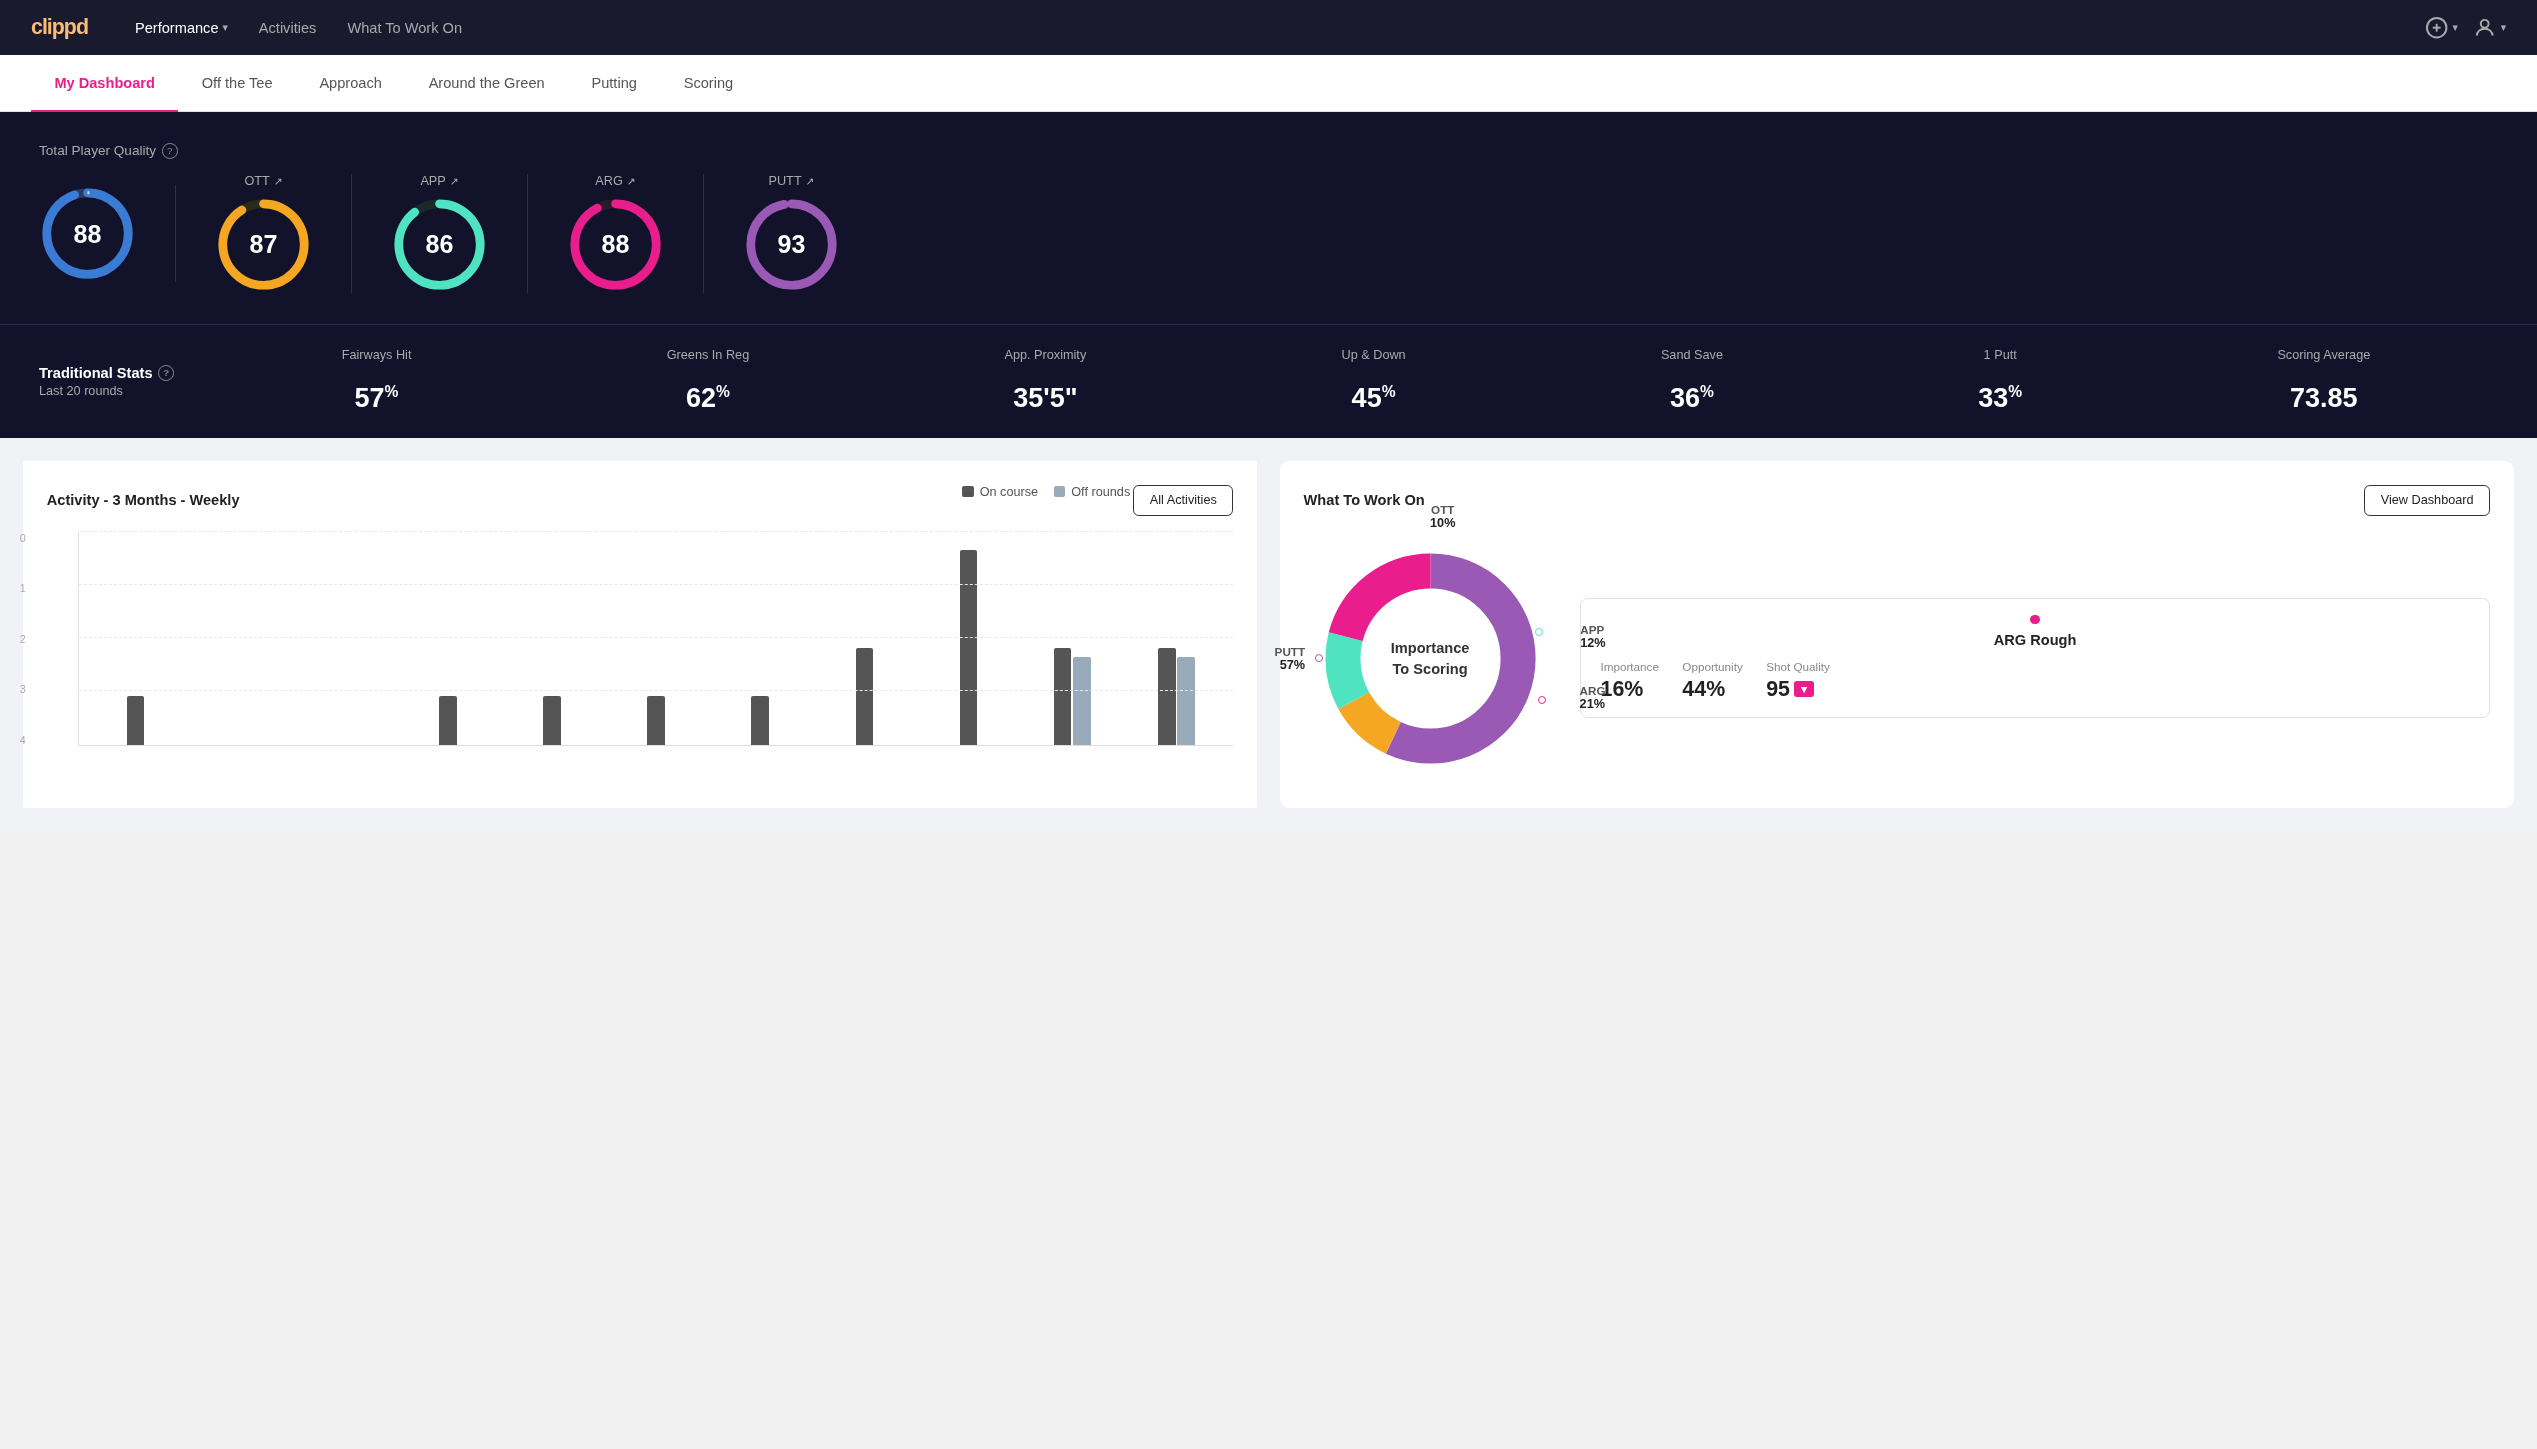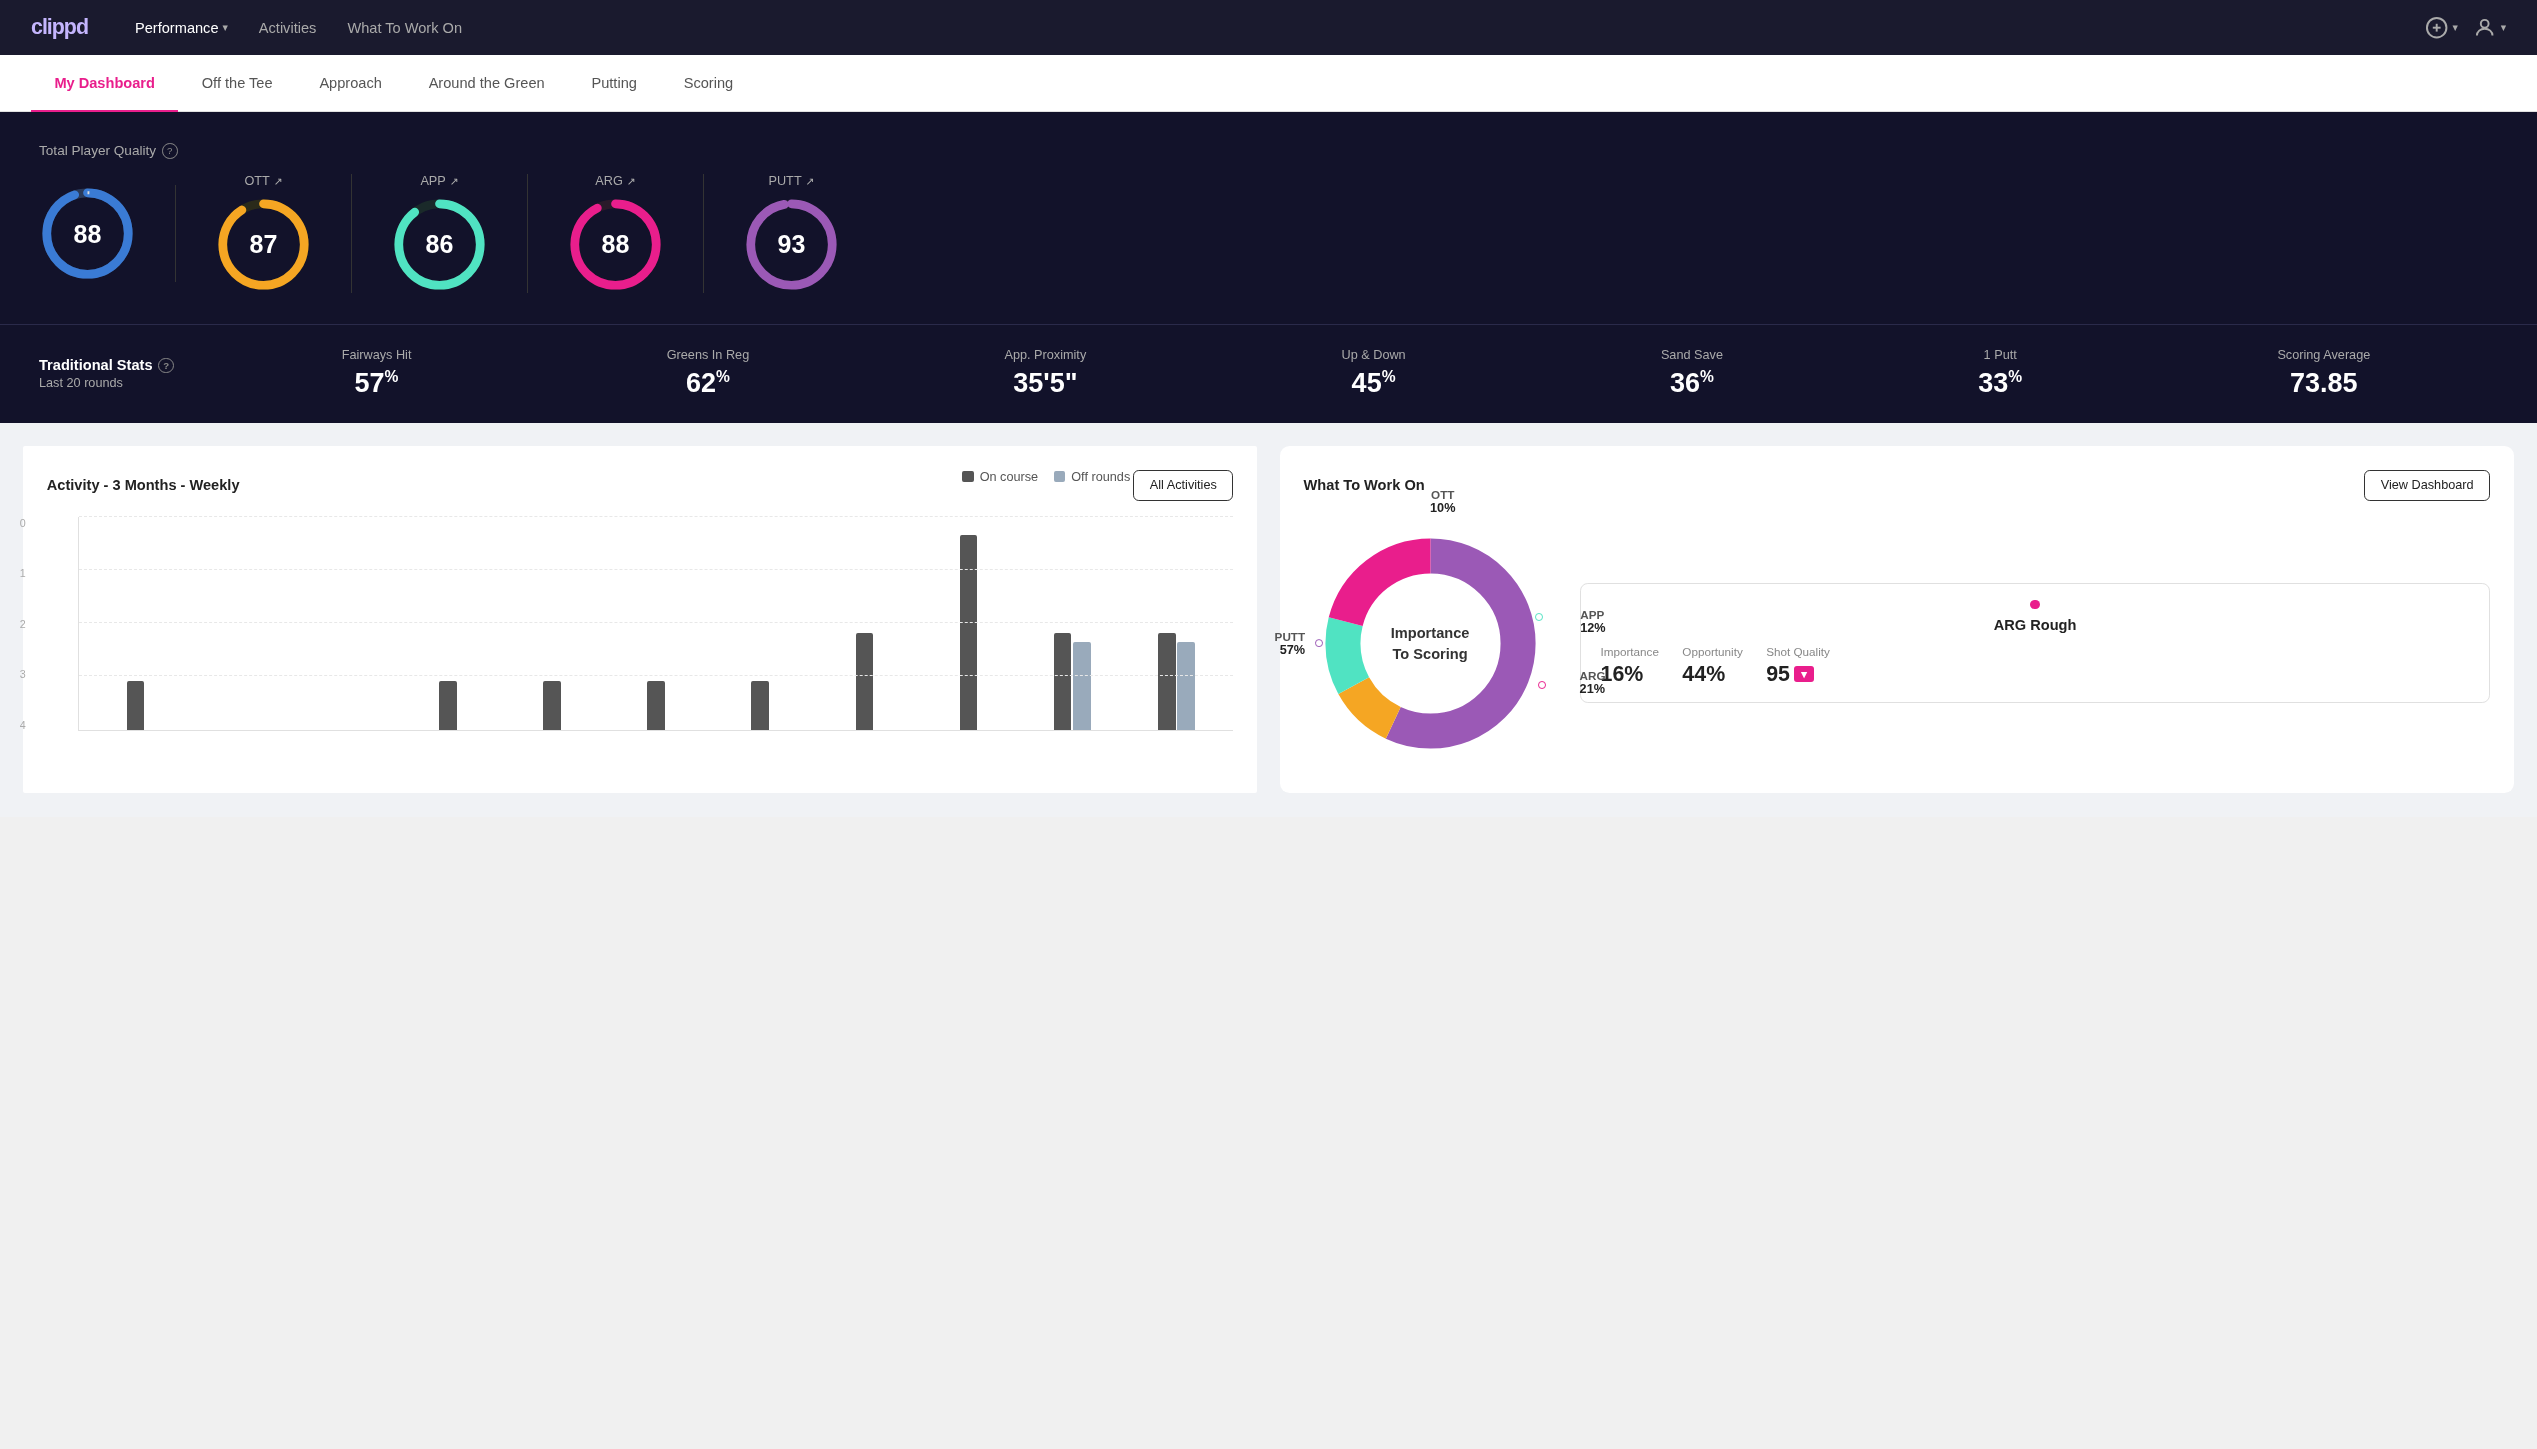--- a/index.html
+++ b/index.html
@@ -7,21 +7,21 @@
 
     
     .top-nav {
       background: #1a1a2e;
       display: flex;
       align-items: center;
       padding: 0 31px;
       height: 55px;
     }
     .logo {
-      color: #c4b5fd;
+      color: #fdba74;
       font-size: 21.4px;
       font-weight: 900;
       margin-right: 47px;
       letter-spacing: -1px;
     }
     .nav-links { display: flex; gap: 31px; flex: 1; }
     .nav-link {
       color: #aaa;
       font-size: 14.6px;
       cursor: pointer;
@@ -171,21 +171,21 @@
       font-size: 14.6px;
       font-weight: 700;
       color: #fff;
       display: flex;
       align-items: center;
       gap: 5.8px;
     }
     .trad-sub { font-size: 12.7px; color: #aaa; margin-top: 2.9px; }
     .stat-items { display: flex; flex: 1; justify-content: space-around; }
     .stat-item { text-align: center; }
-    .stat-item-label { font-size: 12.7px; color: #aaa; margin-bottom: 6px; }
+    .stat-item-label { font-size: 12.7px; color: #aaa; margin-bottom: 21px; }
     .stat-item-value { font-size: 27px; font-weight: 700; color: #fff; }
     .stat-item-value sup { font-size: 15.6px; }
 
     
     .bottom-section {
       display: flex;
       gap: 23.4px;
       padding: 23.4px;
       background: #f0f2f5;
     }

